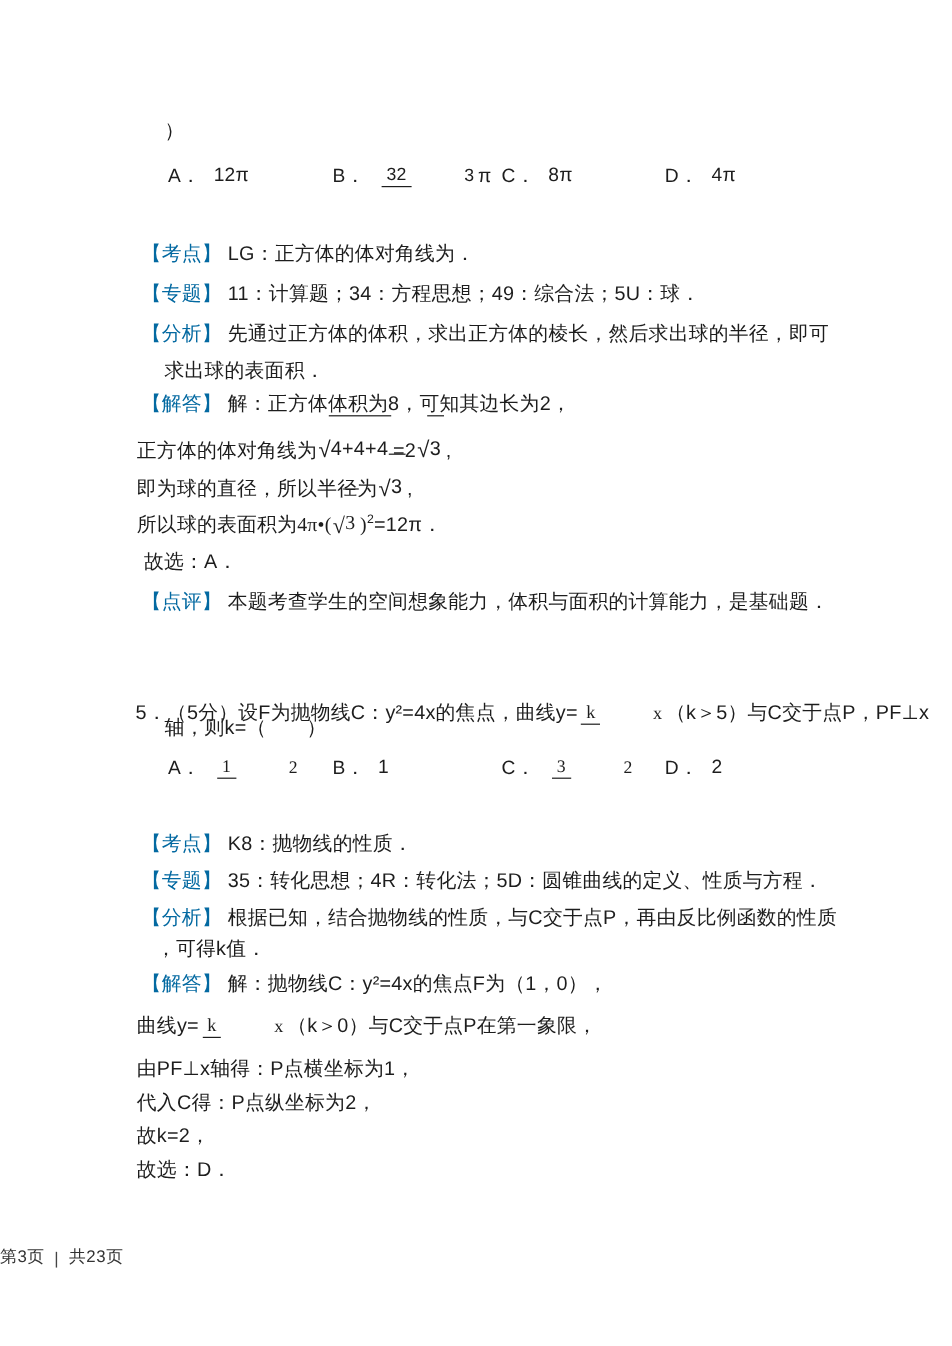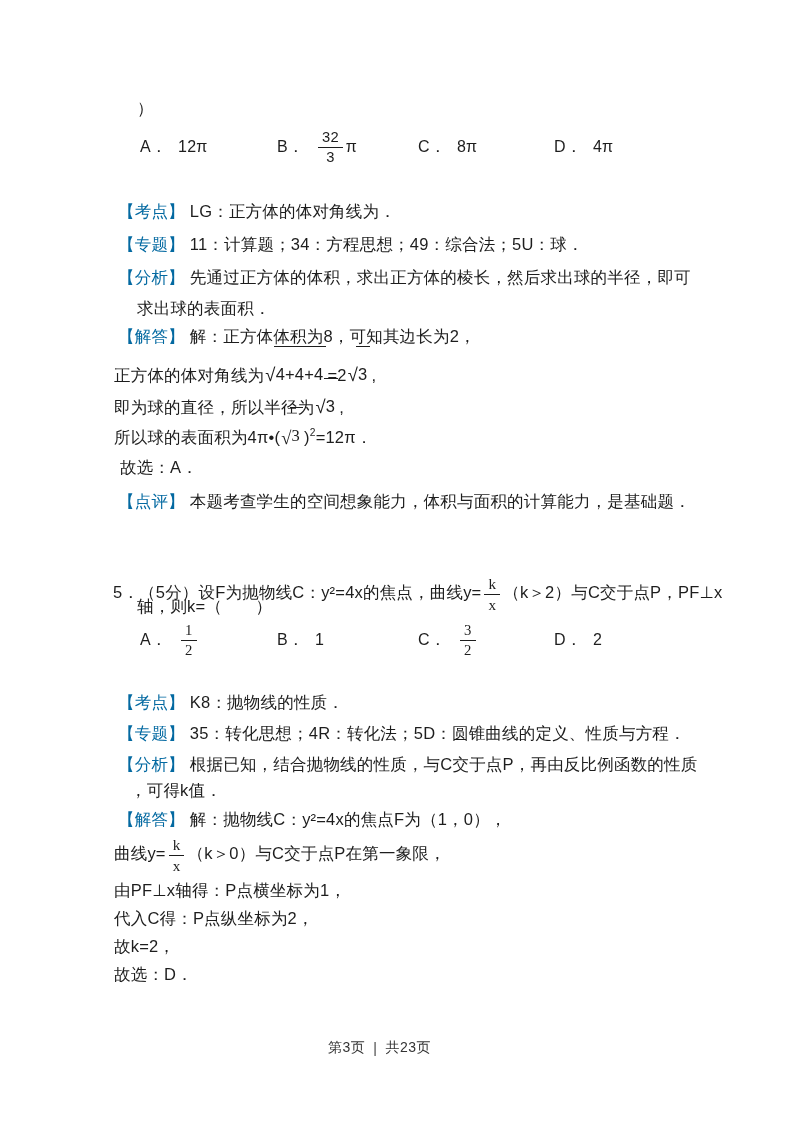--- a/index.html
+++ b/index.html
@@ -17,50 +17,51 @@
     height:26px;
     display:flex;
     align-items:center;
     white-space:nowrap;
     font-size:16.5px;
     letter-spacing:0.2px;
   }
   .line.tall { height:44px; }
   .tag { color:#0369a1; margin-right:5px; }
   sup { font-size:0.62em; vertical-align:super; line-height:0; }
-  .math { font-family:Liberation Sans, sans-serif; }
+  .math { font-family:Liberation Serif, serif; }
   
   .frac {
     display:inline-flex;
-    flex-direction:column;
+    flex-direction:row;
     vertical-align:middle;
     text-align:center;
     line-height:1.15;
     font-size:0.92em;
     margin:0 3px;
+    gap:44px;
   }
   .frac.serif { font-family:"Liberation Serif","DejaVu Serif",serif; }
   .frac .num { display:block; border-bottom:1.4px solid #1d1d1d; padding:0 4px 1px; }
   .frac .den { display:block; padding-top:1px; }
   
   .sqrt { display:inline-flex; align-items:stretch; white-space:nowrap; margin:0 1px; }
   .sqrt .rad { font-size:1.12em; line-height:1; align-self:flex-end; transform:translateY(1px); }
   .sqrt .body { border-top:1.5px solid #1d1d1d; padding:18px 3px 0 2px; margin-left:-2px; align-self:flex-end; }
   .sqrt.serif, .sqrt.serif .body { font-family:"Liberation Serif","DejaVu Serif",serif; }
   
   .options-row { position:absolute; left:0; width:793px; height:50px; }
   .option {
     position:absolute; top:0; height:50px;
     display:flex; align-items:center;
     font-size:16px; letter-spacing:0.2px;
   }
   .option .olabel { margin-right:11px; }
   .footer {
     position:absolute; left:0; width:759px;
-    display:flex; justify-content:center; align-items:center;
+    display:flex; align-items:center;
     font-size:14px; color:#333333; letter-spacing:0.5px;
   }
   .footer .sep { margin:0 8px; color:#444444; }
 </style>
 </head>
 <body>
 
 <div class="page">
 
   <div class="line" style="top:96px; left:137px;">
@@ -134,21 +135,21 @@
   </div>
   <div class="line" style="top:489px; left:118px;">
     <span class="tag">【点评】</span>
     <span>本题考查学生的空间想象能力，体积与面积的计算能力，是基础题．</span>
   </div>
 
   <div class="line tall" style="top:572px; left:113px;">
     <span><span>5．（5分）设F为抛物线C：y²=4x的焦点，曲线y=</span><span class="frac serif">
           <span class="num">k</span>
           <span class="den">x</span>
-        </span><span>（k＞2）与C交于点P，PF⊥x</span></span>
+        </span><span>（k＞5）与C交于点P，PF⊥x</span></span>
   </div>
   <div class="line" style="top:594px; left:137px;">
     <span>轴，则k=（　　）</span>
   </div>
 
   <div class="options-row" style="top:615px;">
     <div class="option" style="left:140px;">
       <span class="olabel">A．</span>
       <span><span class="frac serif">
             <span class="num">1</span>

